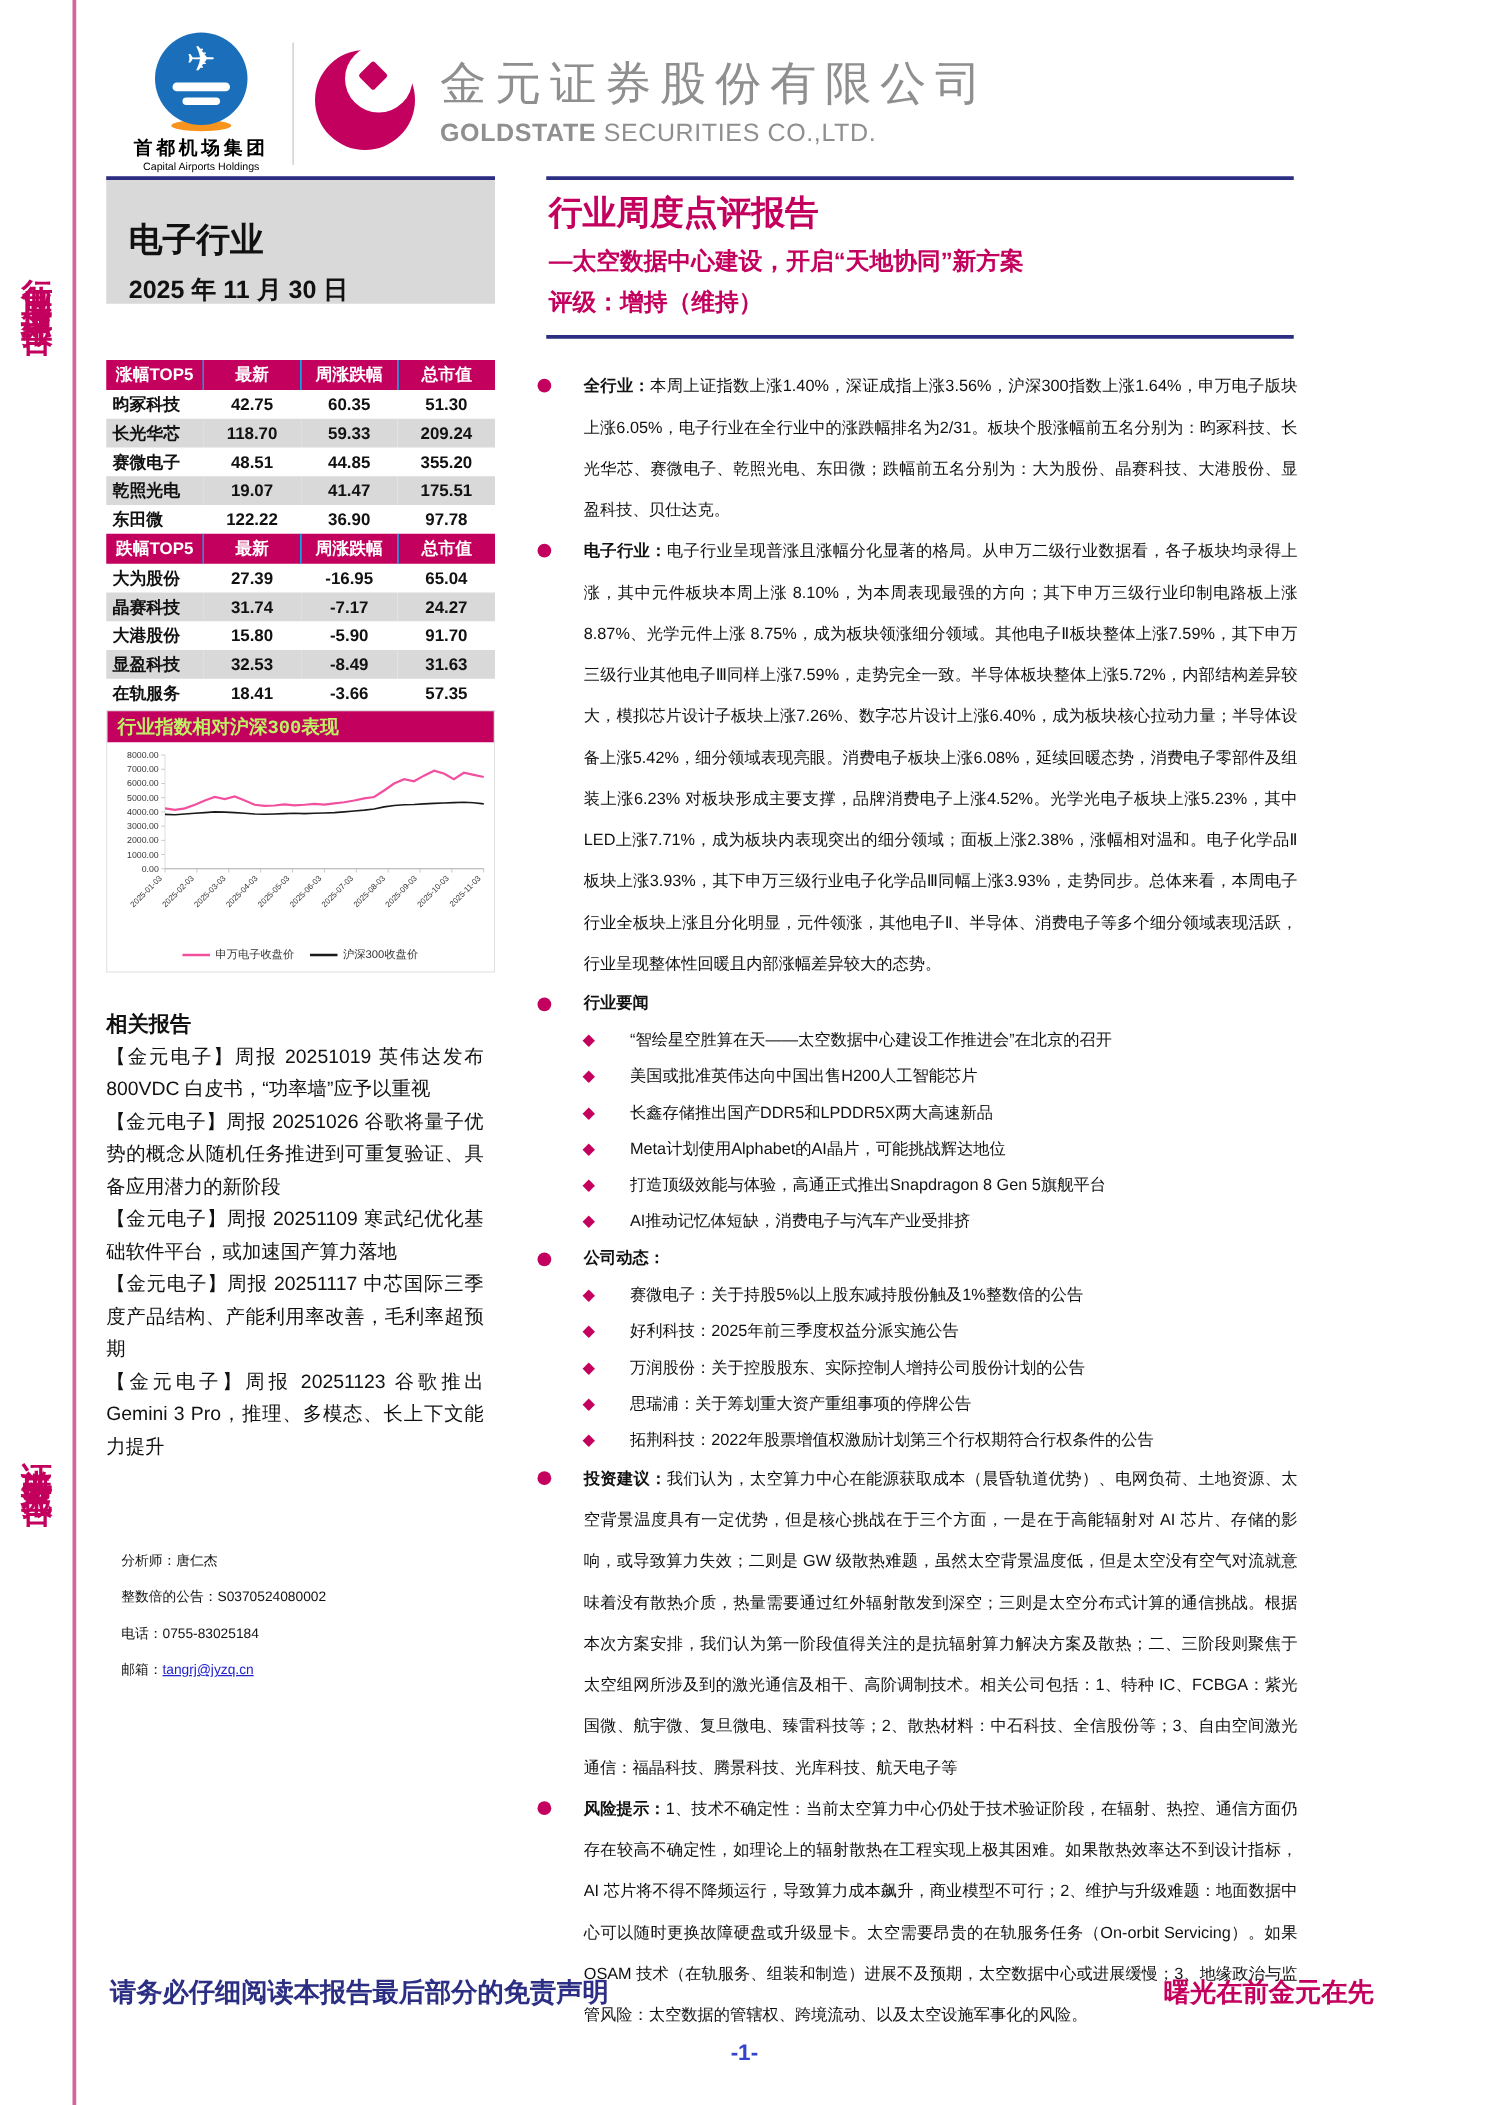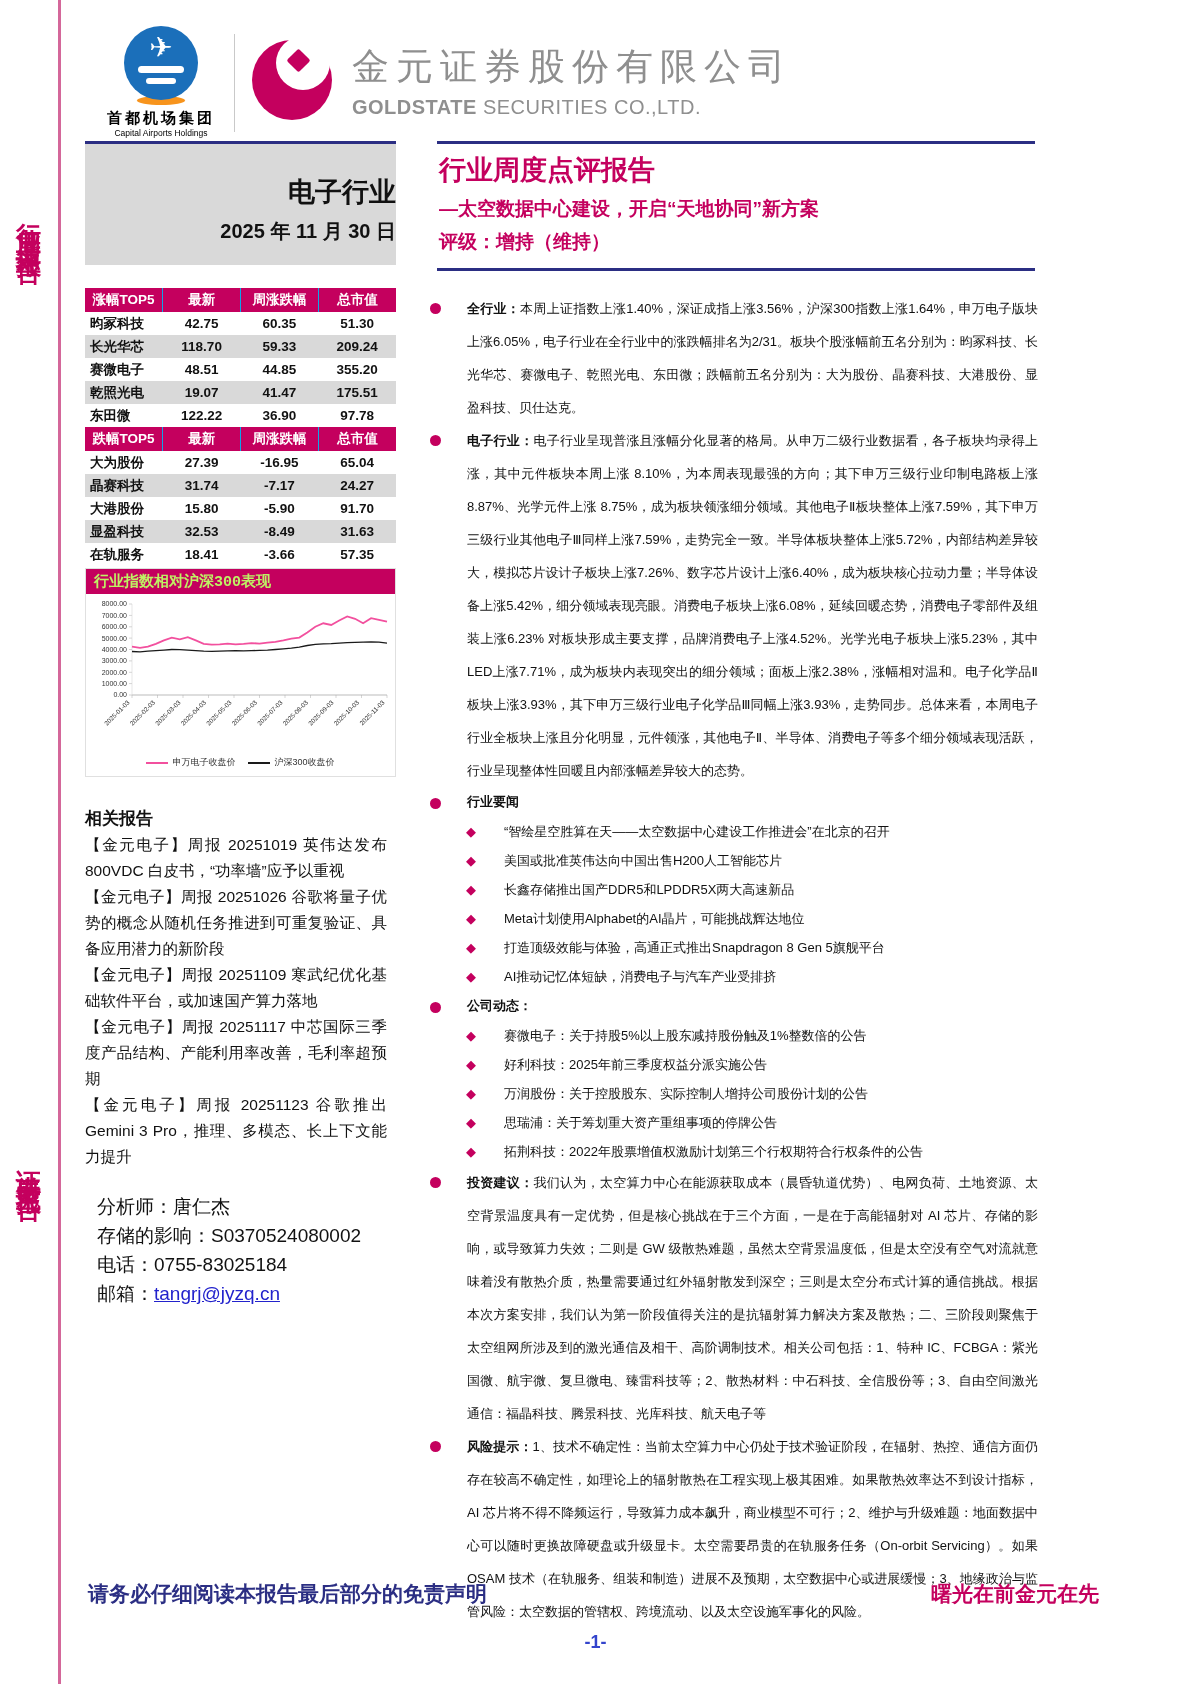--- a/index.html
+++ b/index.html
@@ -35,22 +35,22 @@
   .hdr-div{position:absolute;left:234px;top:34px;width:1px;height:98px;background:#C9C9C9;}
   .gslogo{position:absolute;left:252px;top:36px;width:86px;height:86px;}
   .gslogo .outer{position:absolute;left:0;top:4px;width:80px;height:80px;border-radius:50%;background:var(--accent);}
   .gslogo .inner{position:absolute;left:24px;top:0px;width:54px;height:54px;border-radius:50%;background:#fff;}
   .gslogo .diamond{position:absolute;left:38px;top:16px;width:17px;height:17px;background:var(--accent);transform:rotate(45deg);border-radius:2px;}
   .brand{position:absolute;left:352px;top:42px;}
   .brand .cn{font-size:37px;color:var(--brandgray);letter-spacing:7px;font-weight:500;}
   .brand .en{font-size:20px;color:var(--brandgray);margin-top:4px;letter-spacing:0.5px;}
   .brand .en b{font-weight:800;}
   
-  .indbox{position:absolute;left:85px;top:141px;width:311px;height:124px;background:var(--graybox);
-    border-top:3px solid var(--navy);padding:30px 0 0 18px;text-align:right;}
+  .indbox{position:absolute;left:85px;top:141px;width:311px;height:102px;background:var(--graybox);
+    border-top:3px solid var(--navy);padding:30px 0 0 18px;}
   .indbox .ind{font-size:27px;font-weight:bold;}
   .indbox .date{font-size:20px;font-weight:bold;margin-top:8px;}
   
   .titleblock{position:absolute;left:437px;top:141px;width:598px;height:130px;
     border-top:3px solid var(--navy);border-bottom:3px solid var(--navy);padding:8px 0 0 2px;}
   .titleblock .t1{font-family:"Liberation Serif","DejaVu Serif",serif;font-size:27px;font-weight:bold;color:var(--accent);}
   .titleblock .t2{font-size:19px;font-weight:bold;color:var(--accent);margin-top:8px;}
   .titleblock .t3{font-size:19px;font-weight:bold;color:var(--accent);margin-top:7px;}
   
   .leftcol{position:absolute;left:85px;top:288px;width:311px;}
@@ -63,21 +63,21 @@
   table.top5 tr.alt td{background:var(--graybox);}
   .chartbox{margin-top:2px;border:1px solid #E0E0E0;}
   .charttitle{background:var(--accent);color:#bef264;font-weight:bold;font-size:15px;padding:3px 8px;font-family:Liberation Mono, monospace;}
   .chartbody{background:#fff;padding:4px 0 2px 0;}
   .legend{display:flex;justify-content:center;gap:13px;font-size:9px;color:#333;padding:2px 0 5px;}
   .legend .item{display:flex;align-items:center;gap:4px;}
   .legend .sw{width:22px;height:2px;display:inline-block;}
   .related{margin-top:30px;width:302px;}
   .related h3{font-size:17px;font-weight:bold;margin-bottom:2px;}
   .related p{font-size:15.5px;line-height:26px;text-align:justify;}
-  .analyst{margin-top:22px;padding-left:12px;font-size:19px;line-height:29px;}
+  .analyst{margin-top:64px;padding-left:12px;font-size:11px;line-height:29px;}
   .analyst a{color:#2222CC;}
   
   .rightcol{position:absolute;left:430px;top:292px;width:608px;font-size:13px;}
   .brow{position:relative;padding-left:37px;text-align:justify;line-height:33px;}
   .brow .dot{position:absolute;left:0;top:11px;width:11px;height:11px;border-radius:50%;background:var(--accent);}
   .brow .lead{font-weight:bold;}
   .bhead{line-height:30px;}
   .diamond-row{position:relative;padding-left:74px;line-height:29px;text-align:justify;}
   .diamond-row .diamond{position:absolute;left:36px;top:0;color:var(--accent);font-size:13px;}
   
@@ -268,21 +268,21 @@
         <p>【金元电子】周报 20251019 英伟达发布 800VDC 白皮书，“功率墙”应予以重视</p>
         <p>【金元电子】周报 20251026 谷歌将量子优势的概念从随机任务推进到可重复验证、具备应用潜力的新阶段</p>
         <p>【金元电子】周报 20251109 寒武纪优化基础软件平台，或加速国产算力落地</p>
         <p>【金元电子】周报 20251117 中芯国际三季度产品结构、产能利用率改善，毛利率超预期</p>
         <p>【金元电子】周报 20251123 谷歌推出 Gemini 3 Pro，推理、多模态、长上下文能力提升</p>
       </div>
   </div>
 
   <div class="analyst">
     <div>分析师：唐仁杰</div>
-    <div>存储的影响：S0370524080002</div>
+    <div>整数倍的公告：S0370524080002</div>
     <div>电话：0755-83025184</div>
     <div><span>邮箱：</span><a href="#">tangrj@jyzq.cn</a></div>
   </div>
 </div>
 
 <div class="rightcol">
   <div class="brow">
     <span class="dot"></span>
     <span class="lead">全行业：</span><span>本周上证指数上涨1.40%，深证成指上涨3.56%，沪深300指数上涨1.64%，申万电子版块上涨6.05%，电子行业在全行业中的涨跌幅排名为2/31。板块个股涨幅前五名分别为：昀冢科技、长光华芯、赛微电子、乾照光电、东田微；跌幅前五名分别为：大为股份、晶赛科技、大港股份、显盈科技、贝仕达克。</span>
   </div>

